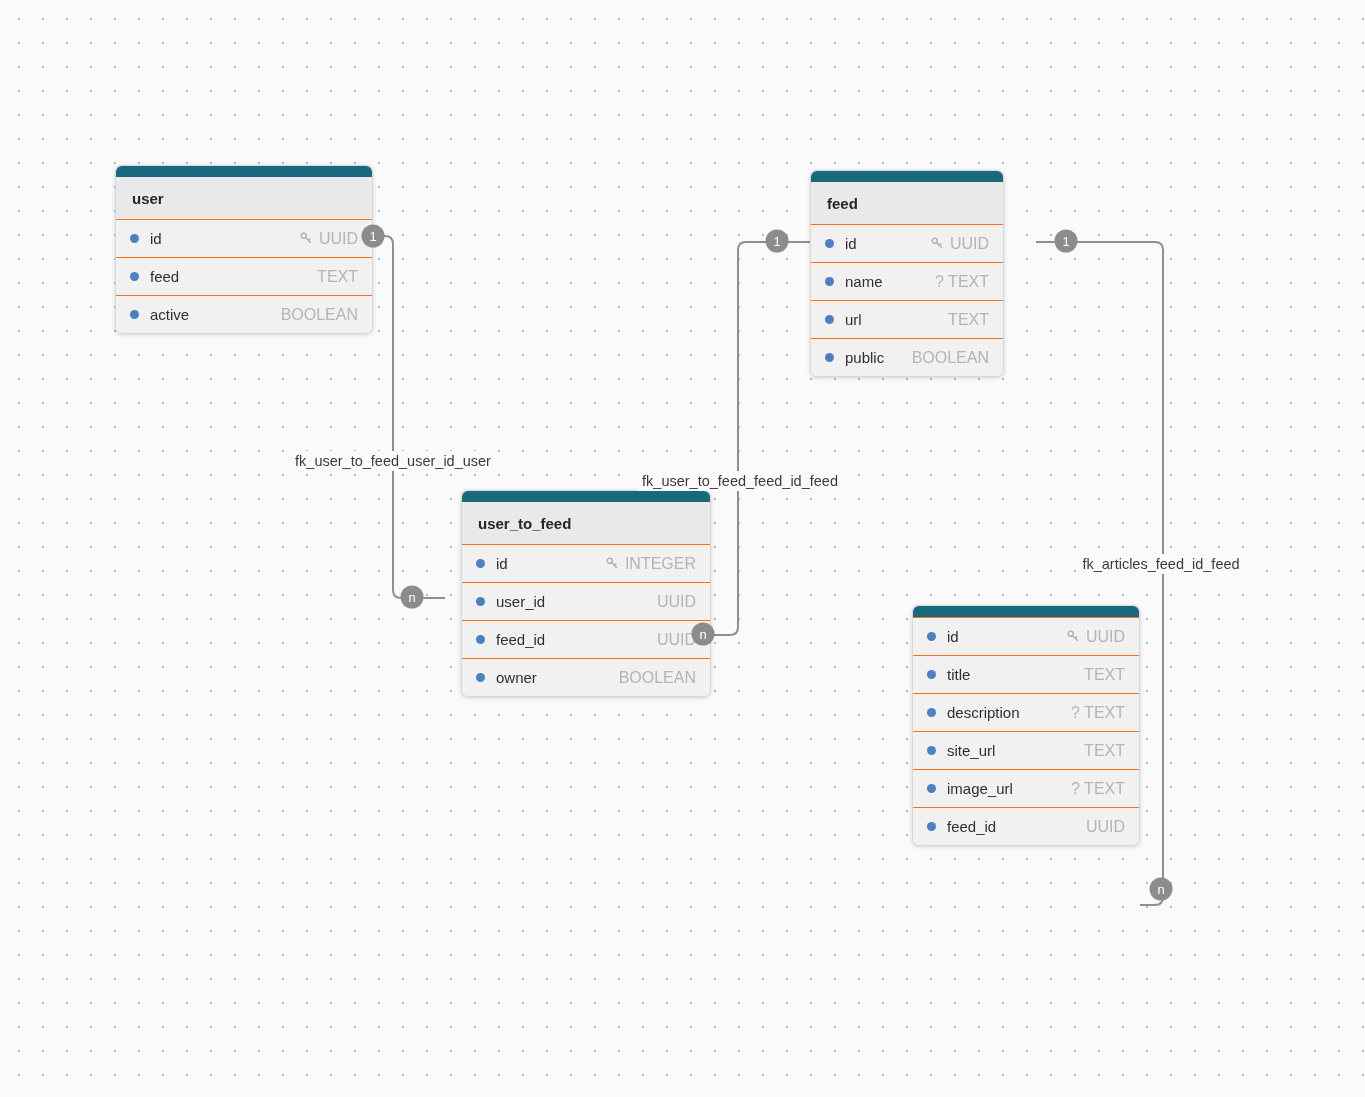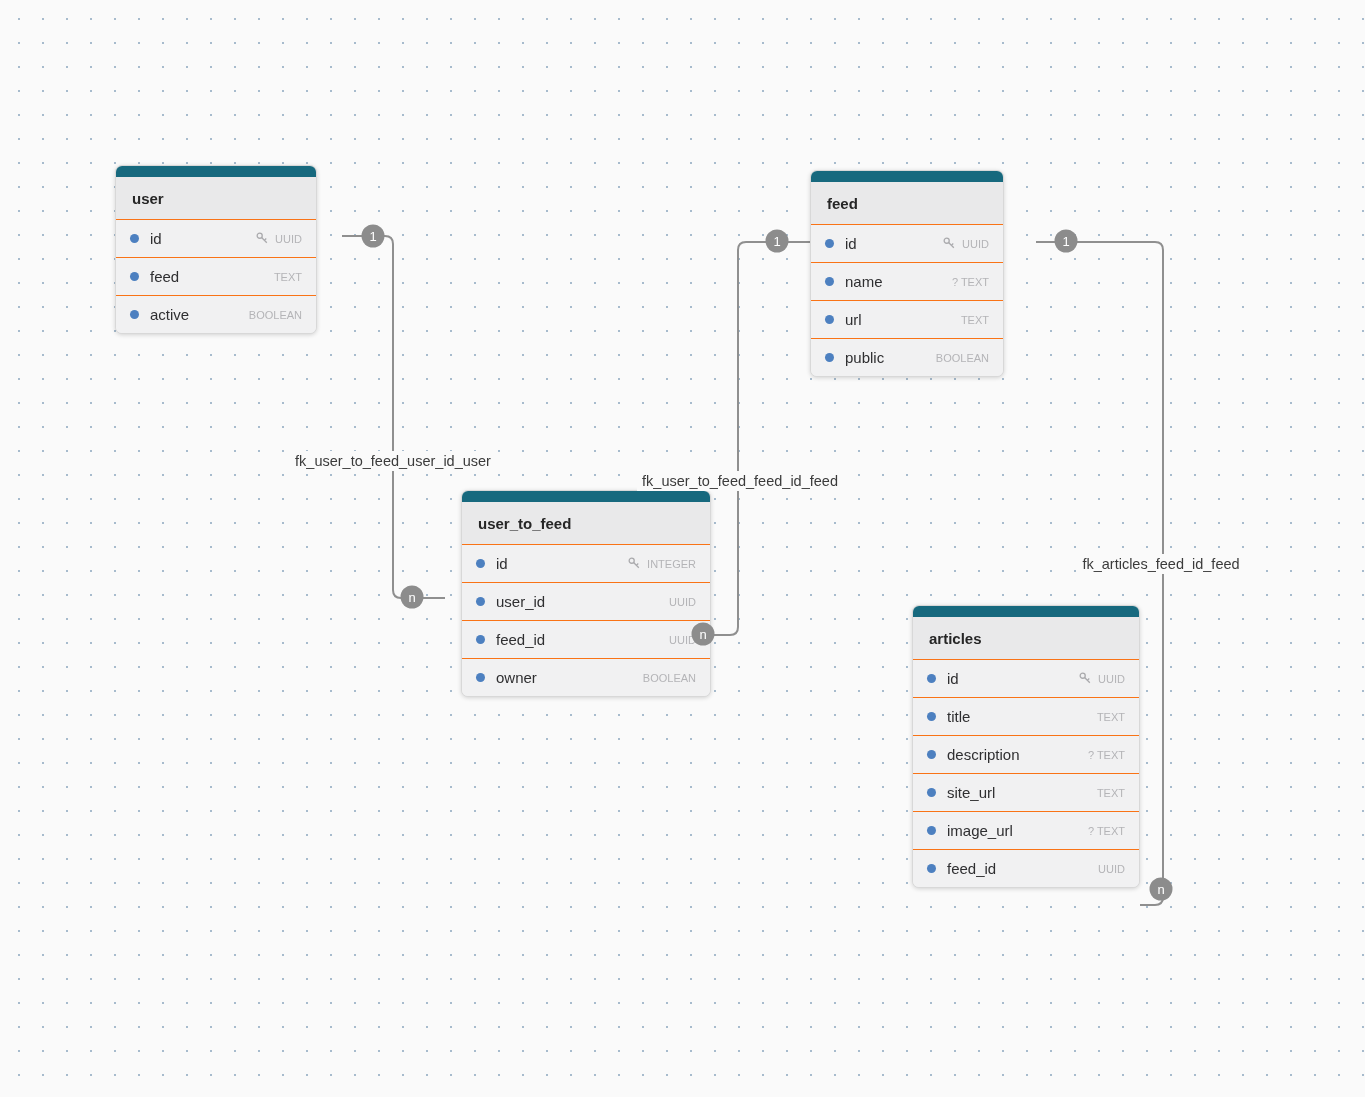--- a/index.html
+++ b/index.html
@@ -40,21 +40,21 @@
     display:flex; align-items:center;
     padding:12px 14px;
     font-size:15px;
   }
   .col-dot {
     width:9px; height:9px; border-radius:50%;
     background:#4d80c0; margin-right:11px; flex:0 0 auto;
   }
   .col-name { color:#2f2f31; white-space:nowrap; }
   .col-type {
-    margin-left:auto; color:#b4b4b7; font-size:11px;
+    margin-left:auto; color:#b4b4b7; font-size:16px;
     display:flex; align-items:center; gap:5px; white-space:nowrap;justify-content:center;
   }
   .key-icon { width:15px; height:15px; display:block; }
   .key-icon path, .key-icon circle { stroke:#aaaaad; stroke-width:1.4; fill:none; }
 
   .badge {
     position:absolute;
     width:23px; height:23px; border-radius:50%;
     background:#8c8c8c; color:#ffffff;
     font-size:13px; line-height:23px; text-align:center;
@@ -73,21 +73,21 @@
 <body>
 
 <div class="canvas">
 
   <svg class="wires">
     <path d="M 342 236 L 385 236 Q 393 236 393 244 L 393 590 Q 393 598 401 598 L 445 598"></path>
     <path d="M 810 242 L 746 242 Q 738 242 738 250 L 738 627 Q 738 635 730 635 L 670 635"></path>
     <path d="M 1036 242 L 1155 242 Q 1163 242 1163 250 L 1163 897 Q 1163 905 1155 905 L 1140 905"></path>
   </svg>
 
-  <div class="table" style="left:115px; top:165px; width:202px;">
+  <div class="table" style="left:115px; top:165px; width:258px;">
     <div class="topbar"></div>
     <div class="title-row">
       <span>user</span>
     </div>
     <div class="col-row">
       <span class="col-dot"></span>
       <span class="col-name">id</span>
       <span class="col-type">
         <svg class="key-icon" viewBox="0 0 16 16">
             <circle cx="5" cy="5" r="2.7"></circle>
@@ -185,23 +185,20 @@
       <span class="col-dot"></span>
       <span class="col-name">owner</span>
       <span class="col-type">
           <span>BOOLEAN</span>
         </span>
     </div>
   </div>
 
   <div class="table" style="left:912px; top:605px; width:228px;">
     <div class="topbar"></div>
-    <div class="title-row">
-      <span>articles</span>
-    </div>
     <div class="col-row">
       <span class="col-dot"></span>
       <span class="col-name">id</span>
       <span class="col-type">
         <svg class="key-icon" viewBox="0 0 16 16">
             <circle cx="5" cy="5" r="2.7"></circle>
             <path d="M7 7 L12.6 12.6 M10 10 L12 8"></path>
           </svg>
         <span>UUID</span>
       </span>

